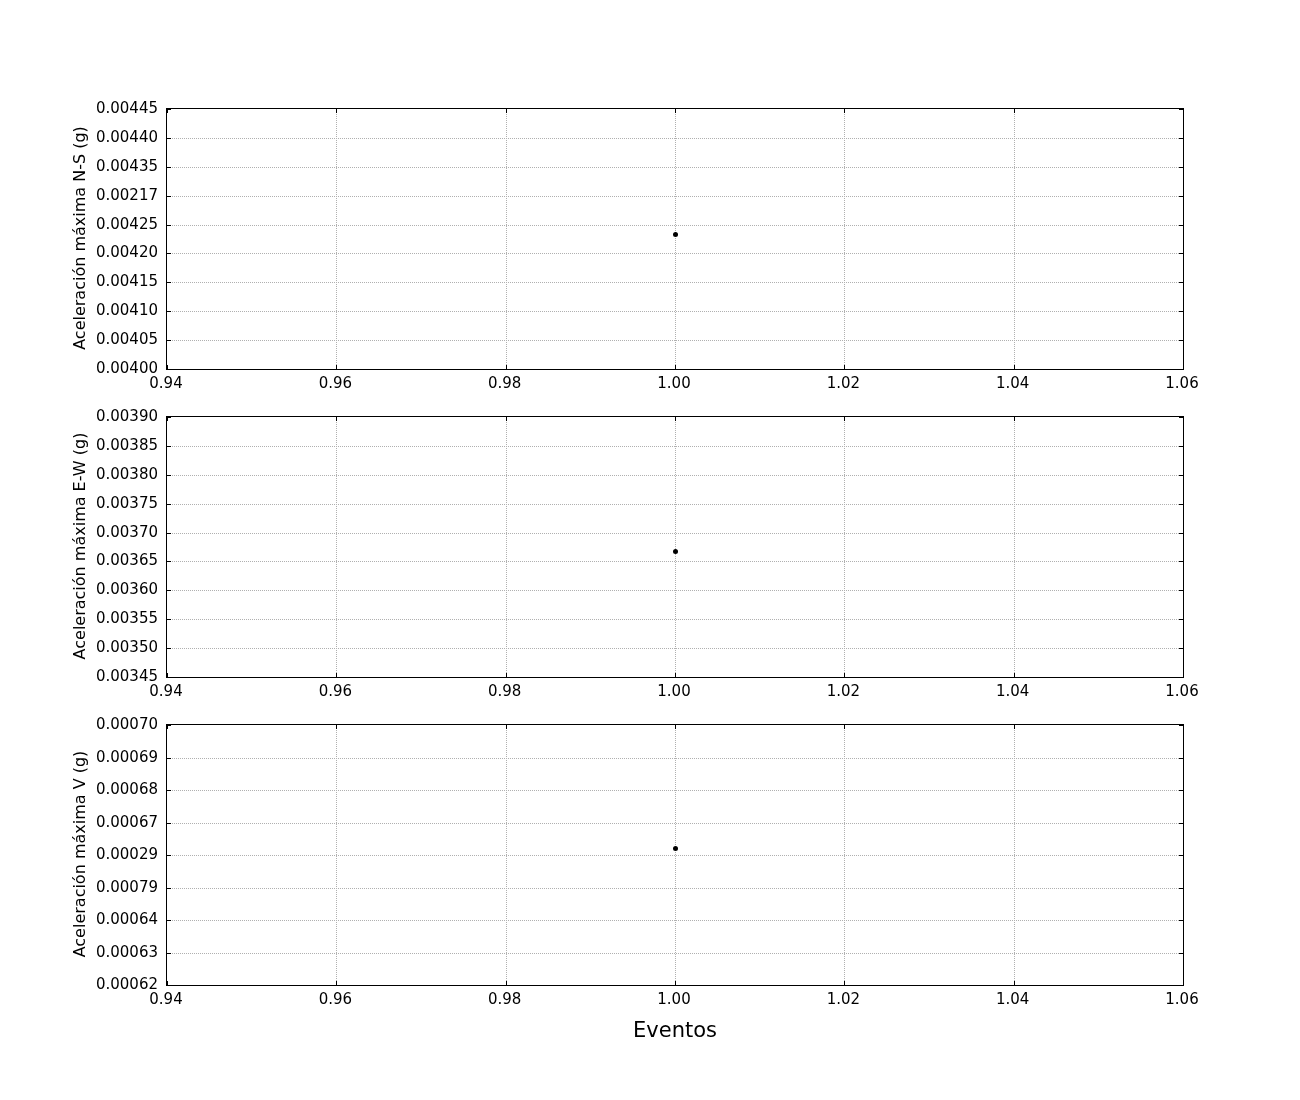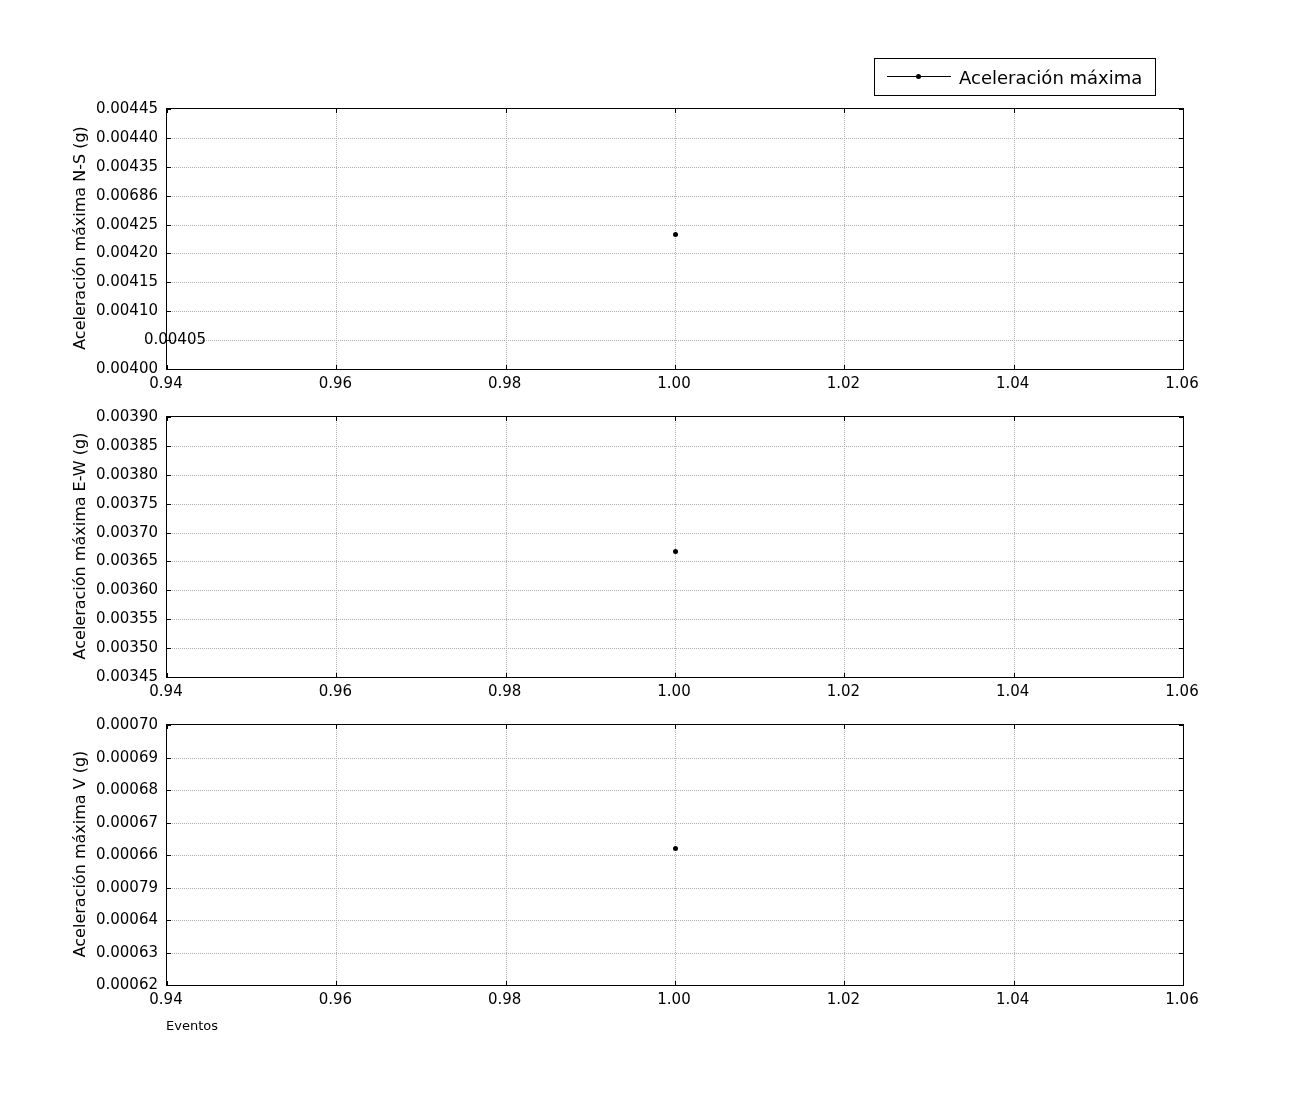--- a/index.html
+++ b/index.html
@@ -160,38 +160,32 @@
   .ylabel {
     position: absolute;
     font-size: 16px;
     color: #000;
     white-space: nowrap;
     transform-origin: 0 0;
     transform: rotate(-90deg);
   }
   .xlabel {
     position: absolute;
-    font-size: 13px;
+    font-size: 21px;
     color: #000;
     width: 1018px;
+    text-align: center;
   }
 </style>
 </head>
 <body>
 
 <div id="figure">
 
 
-  <div class="legend">
-    <div class="legend-sample">
-      <div class="legend-line"></div>
-      <div class="legend-dot"></div>
-    </div>
-    <div class="legend-label">Aceleración máxima</div>
-  </div>
 
   <div class="axes ax1">
     <div class="plotarea">
         <div class="gridline-v" style="left: 169.333px;"></div>
         <div class="gridline-v" style="left: 338.667px;"></div>
         <div class="gridline-v" style="left: 508px;"></div>
         <div class="gridline-v" style="left: 677.333px;"></div>
         <div class="gridline-v" style="left: 846.667px;"></div>
         <div class="gridline-h" style="top: 231.111px;"></div>
         <div class="gridline-h" style="top: 202.222px;"></div>
@@ -343,26 +337,26 @@
   <div class="xlabel" style="left:166px; top:1018px;">Eventos</div>
 
 <div class="xticklabel" style="left: 166px; top: 374px;">0.94</div>
     <div class="xticklabel" style="left: 335.333px; top: 374px;">0.96</div>
     <div class="xticklabel" style="left: 504.667px; top: 374px;">0.98</div>
     <div class="xticklabel" style="left: 674px; top: 374px;">1.00</div>
     <div class="xticklabel" style="left: 843.333px; top: 374px;">1.02</div>
     <div class="xticklabel" style="left: 1012.67px; top: 374px;">1.04</div>
     <div class="xticklabel" style="left: 1182px; top: 374px;">1.06</div>
     <div class="yticklabel" style="left: 158px; top: 368px; transform: translate(-100%, -50%);">0.00400</div>
-    <div class="yticklabel" style="left: 158px; top: 339.111px; transform: translate(-100%, -50%); margin-left: 48px;">0.00405</div>
+    <div class="yticklabel" style="left: 158px; top: 339.111px; transform: translate(-100%, -50%);">0.00405</div>
     <div class="yticklabel" style="left: 158px; top: 310.222px; transform: translate(-100%, -50%); text-align: right;">0.00410</div>
     <div class="yticklabel" style="left: 158px; top: 281.333px; transform: translate(-100%, -50%);">0.00415</div>
     <div class="yticklabel" style="left: 158px; top: 252.444px; transform: translate(-100%, -50%);">0.00420</div>
     <div class="yticklabel" style="left: 158px; top: 223.556px; transform: translate(-100%, -50%);">0.00425</div>
-    <div class="yticklabel" style="left: 158px; top: 194.667px; transform: translate(-100%, -50%);">0.00686</div>
+    <div class="yticklabel" style="left: 158px; top: 194.667px; transform: translate(-100%, -50%);">0.00217</div>
     <div class="yticklabel" style="left: 158px; top: 165.778px; transform: translate(-100%, -50%);">0.00435</div>
     <div class="yticklabel" style="left: 158px; top: 136.889px; transform: translate(-100%, -50%);">0.00440</div>
     <div class="yticklabel" style="left: 158px; top: 108px; transform: translate(-100%, -50%);">0.00445</div>
     <div class="ylabel" style="left: 70px; top: 368px; width: 260px; text-align: center;">Aceleración máxima N-S (g)</div>
     <div class="xticklabel" style="left: 166px; top: 682px;">0.94</div>
     <div class="xticklabel" style="left: 335.333px; top: 682px;">0.96</div>
     <div class="xticklabel" style="left: 504.667px; top: 682px;">0.98</div>
     <div class="xticklabel" style="left: 674px; top: 682px;">1.00</div>
     <div class="xticklabel" style="left: 843.333px; top: 682px;">1.02</div>
     <div class="xticklabel" style="left: 1012.67px; top: 682px;">1.04</div>
@@ -382,19 +376,19 @@
     <div class="xticklabel" style="left: 335.333px; top: 990px;">0.96</div>
     <div class="xticklabel" style="left: 504.667px; top: 990px;">0.98</div>
     <div class="xticklabel" style="left: 674px; top: 990px;">1.00</div>
     <div class="xticklabel" style="left: 843.333px; top: 990px;">1.02</div>
     <div class="xticklabel" style="left: 1012.67px; top: 990px;">1.04</div>
     <div class="xticklabel" style="left: 1182px; top: 990px;">1.06</div>
     <div class="yticklabel" style="left: 158px; top: 984px; transform: translate(-100%, -50%);">0.00062</div>
     <div class="yticklabel" style="left: 158px; top: 951.5px; transform: translate(-100%, -50%); text-align: center;">0.00063</div>
     <div class="yticklabel" style="left: 158px; top: 919px; transform: translate(-100%, -50%);">0.00064</div>
     <div class="yticklabel" style="left: 158px; top: 886.5px; transform: translate(-100%, -50%);">0.00079</div>
-    <div class="yticklabel" style="left: 158px; top: 854px; transform: translate(-100%, -50%);">0.00066</div>
+    <div class="yticklabel" style="left: 158px; top: 854px; transform: translate(-100%, -50%);">0.00029</div>
     <div class="yticklabel" style="left: 158px; top: 821.5px; transform: translate(-100%, -50%);">0.00067</div>
     <div class="yticklabel" style="left: 158px; top: 789px; transform: translate(-100%, -50%);">0.00068</div>
     <div class="yticklabel" style="left: 158px; top: 756.5px; transform: translate(-100%, -50%);">0.00069</div>
     <div class="yticklabel" style="left: 158px; top: 724px; transform: translate(-100%, -50%);">0.00070</div>
     <div class="ylabel" style="left: 70px; top: 984px; width: 260px; text-align: center;">Aceleración máxima V (g)</div>
   </div>
 
 </body></html>

